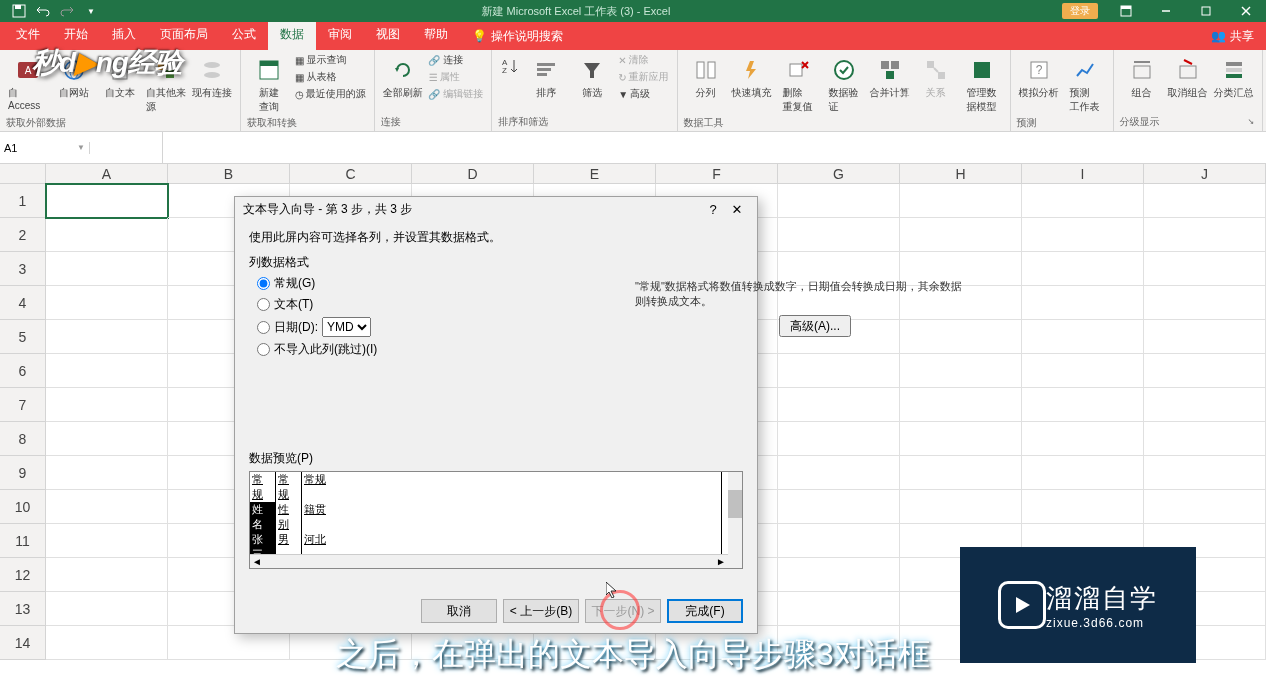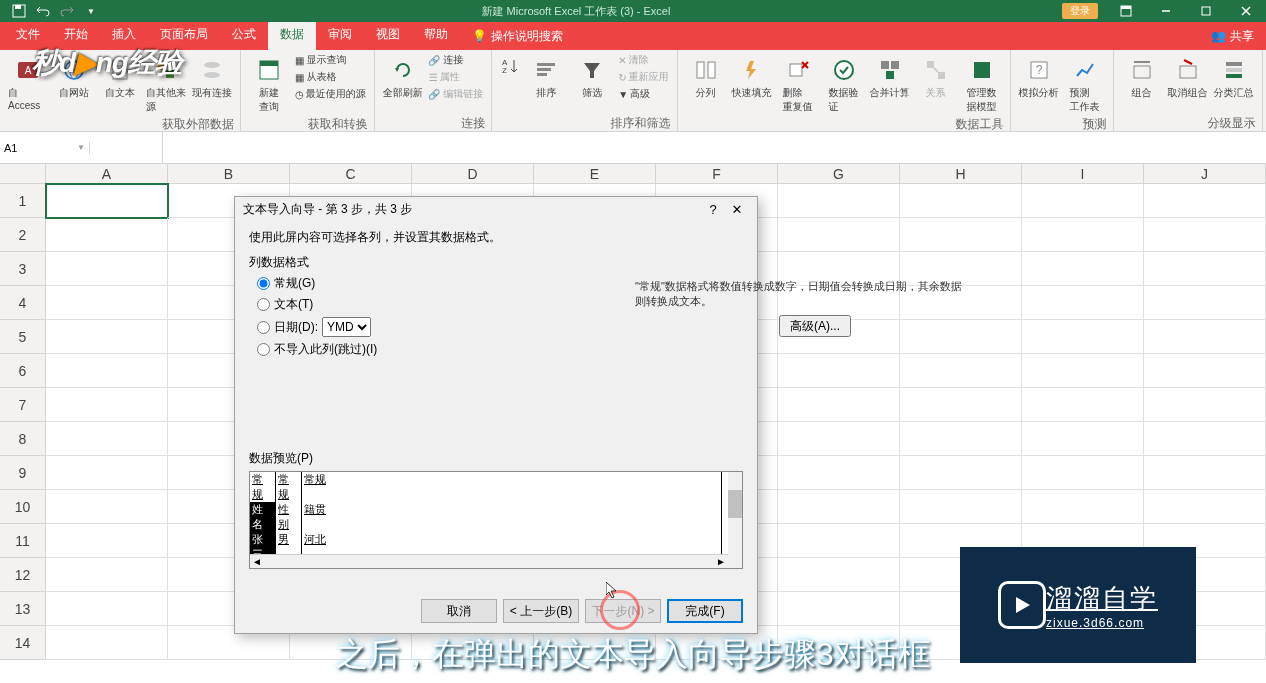--- a/index.html
+++ b/index.html
@@ -18,21 +18,21 @@
     .tabs { height: 28px; background: #ef4444; display: flex; padding-left: 4px; }
     .tab { padding: 4px 12px; color: #fff; font-size: 12px; cursor: pointer; }
     .tab.active { background: #f3f2f1; color: #217346; }
     .tabs-right { margin-left: auto; display: flex; align-items: center; padding-right: 12px; color: #fff; font-size: 12px; gap: 4px; }
     .search-box { display: flex; align-items: center; color: #fff; font-size: 12px; margin-left: 12px; gap: 4px; }
 
     
     .ribbon { height: 82px; background: #f3f2f1; border-bottom: 1px solid #d4d4d4; display: flex; position: relative; }
     .ribbon-group { border-right: 1px solid #d4d4d4; display: flex; flex-direction: column; padding: 2px 6px 0 6px; }
     .ribbon-group-content { flex: 1; display: flex; align-items: flex-start; gap: 2px; }
-    .ribbon-group-label { height: 16px; font-size: 12px; color: #666; text-align: right; }
+    .ribbon-group-label { height: 16px; font-size: 10px; color: #666; text-align: left; }
     .ribbon-btn-lg { width: 44px; display: flex; flex-direction: column; align-items: center; font-size: 10px; color: #444; cursor: pointer; padding: 2px; }
     .ribbon-btn-lg .icon32 { width: 32px; height: 32px; display: flex; align-items: center; justify-content: center; }
     .ribbon-btn-sm { display: flex; align-items: center; font-size: 10px; color: #444; cursor: pointer; padding: 1px 2px; gap: 2px; }
     .ribbon-btn-sm.disabled { color: #aaa; }
     .ribbon-col { display: flex; flex-direction: column; gap: 1px; }
     .dialog-launcher { position: absolute; bottom: 2px; right: 2px; width: 12px; height: 12px; font-size: 8px; color: #666; cursor: pointer; }
 
     
     .formula-bar { height: 32px; border-bottom: 1px solid #d4d4d4; display: flex; align-items: center; }
     .name-box { width: 90px; border-right: 1px solid #d4d4d4; padding: 0 4px; font-size: 11px; display: flex; align-items: center; }
@@ -83,21 +83,21 @@
     .dialog-buttons button { width: 76px; height: 24px; font-size: 12px; background: #e1e1e1; border: 1px solid #adadad; cursor: pointer; }
     .dialog-buttons button.primary { border: 2px solid #0078d7; }
     .dialog-buttons button:disabled { color: #999; }
 
     
     .watermark { position: absolute; left: 32px; top: 44px; font-size: 28px; font-weight: 900; color: #fff; font-style: italic; text-shadow: 2px 2px 4px rgba(0,0,0,0.6), -1px -1px 2px rgba(0,0,0,0.6); letter-spacing: -1px; pointer-events: none; }
     .watermark .play { color: #ff9800; }
     .red-circle { position: absolute; left: 600px; top: 590px; width: 40px; height: 40px; border: 3px solid rgba(255,60,60,0.6); border-radius: 50%; pointer-events: none; }
     .cursor-ptr { position: absolute; left: 606px; top: 582px; width: 12px; height: 16px; pointer-events: none; }
     .subtitle { position: absolute; bottom: 6px; left: 50%; transform: translateX(-50%); font-size: 32px; color: #fff; text-shadow: 0 0 6px #4fc3f7, 2px 2px 3px #000; font-weight: 500; white-space: nowrap; pointer-events: none; }
-    .brand-box { position: absolute; right: 70px; bottom: 20px; width: 236px; height: 116px; background: #0e2b47; display: flex; align-items: center; justify-content: center; color: #fff; pointer-events: none; text-decoration: underline; }
+    .brand-box { position: absolute; right: 70px; bottom: 20px; width: 236px; height: 116px; background: #0e2b47; display: flex; align-items: center; justify-content: center; color: #fff; pointer-events: none; }
     .brand-play { width: 48px; height: 48px; border: 3px solid #fff; border-radius: 10px; display: flex; align-items: center; justify-content: center; }
     .brand-text { display: flex; flex-direction: column; }
     .brand-main { font-size: 26px; letter-spacing: 2px; }
     .brand-sub { font-size: 12px; letter-spacing: 1px; color: #ffffff; }
 
     svg { display: block; }
   </style>
 </head>
 <body>
 

